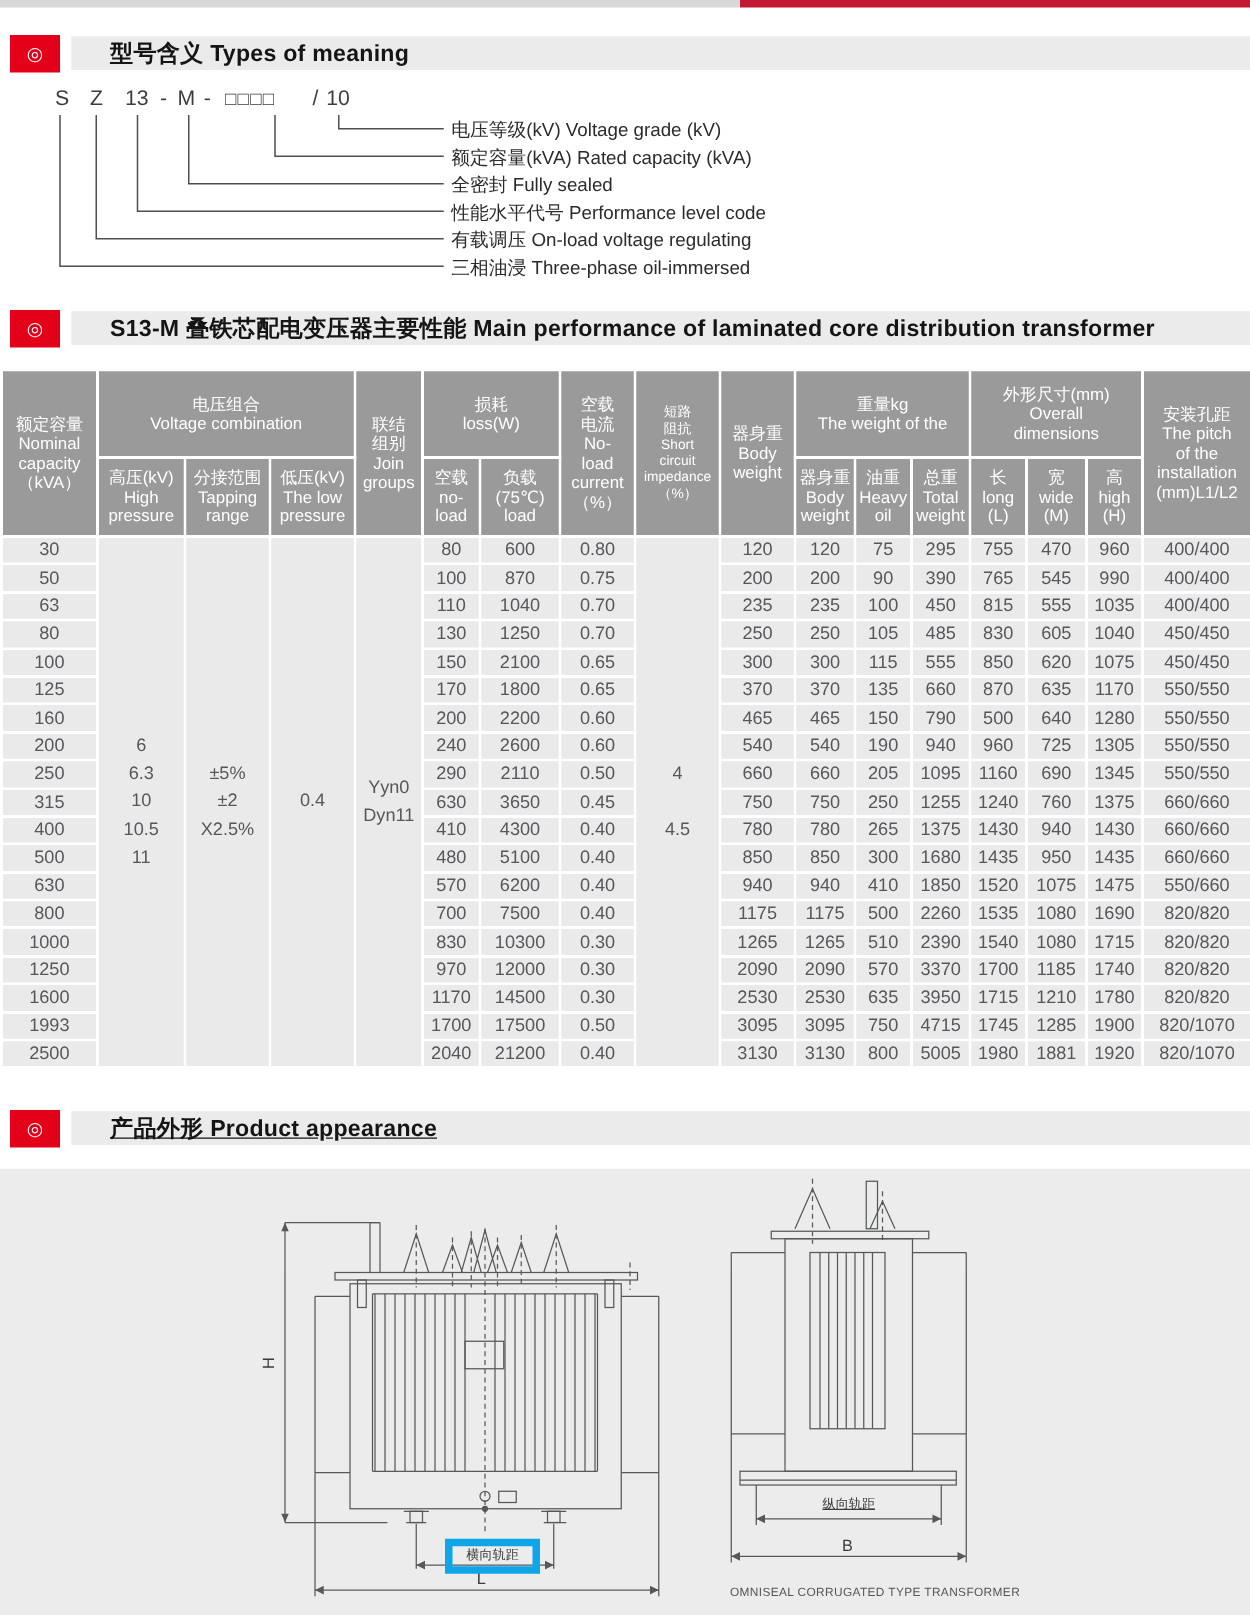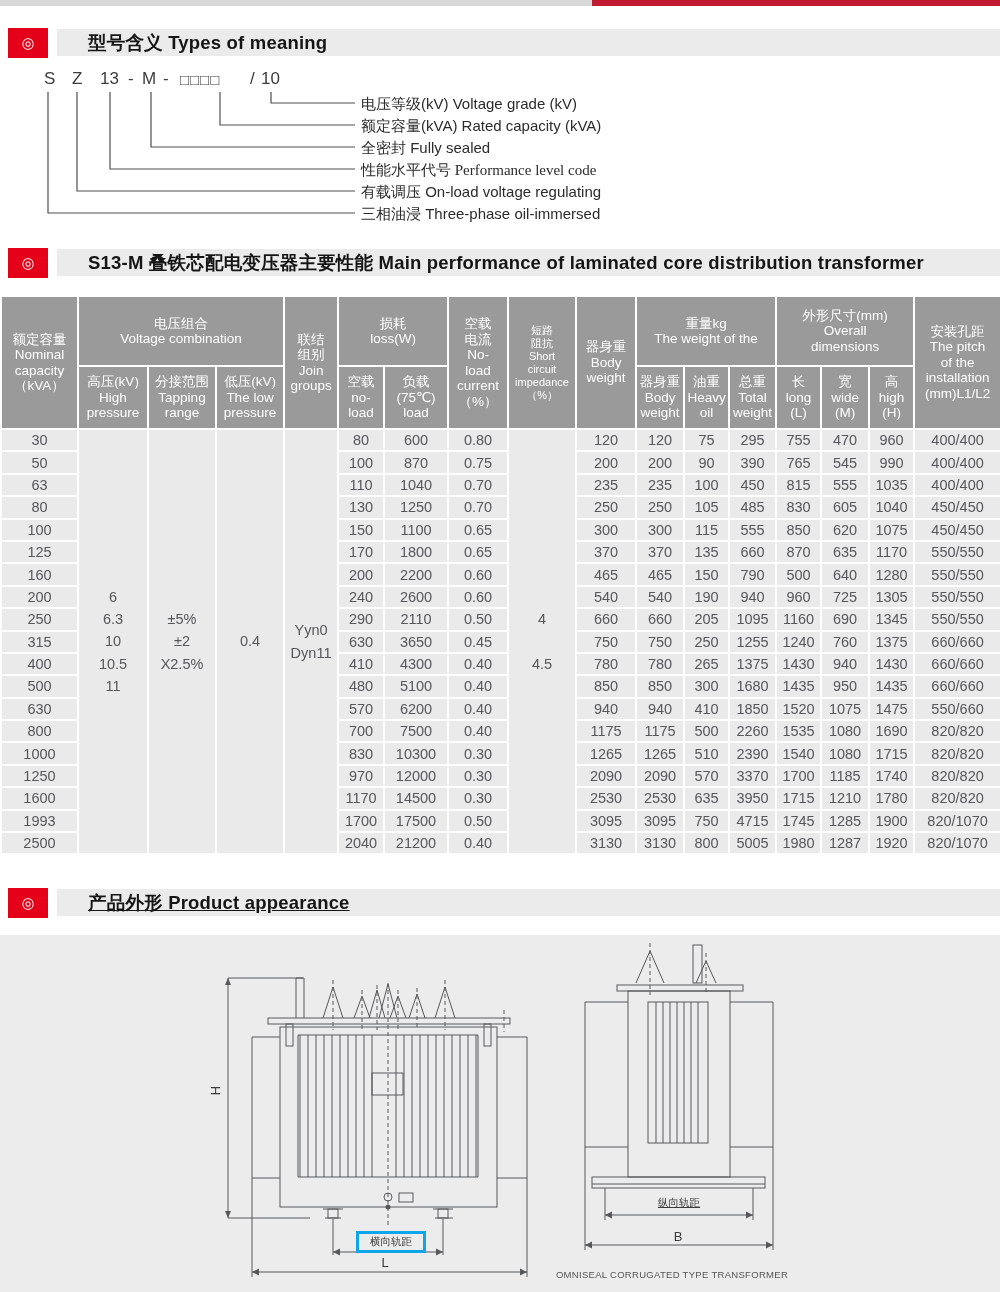--- a/index.html
+++ b/index.html
@@ -39,21 +39,21 @@
   .perf-table td.merged{line-height:22.45px;}
 
   
   .panel{left:0;top:935px;width:1000px;height:357px;background:#ececec;}
   .panel svg{position:absolute;left:0;top:0;}
   .panel svg *{fill:none;stroke:#57585a;stroke-width:1;}
   .panel svg .fill{fill:#57585a;stroke:none;}
   .panel svg .dash{stroke-dasharray:4 3;}
   .dwg-label{position:absolute;color:#3a3a3a;font-size:13px;text-align:center;}
   .gauge-label{position:absolute;font-size:10.5px;color:#3a3a3a;text-align:center;}
-  .gauge-box{border:3px solid #0ea5e9;line-height:15px;}
+  .gauge-box{border:6px solid #0ea5e9;line-height:15px;}
   .h-rot{transform:rotate(-90deg);}
   .caption-cn{position:absolute;font-size:14px;letter-spacing:2px;color:#4c1d95;text-align:center;margin-top:44px;}
   .caption-en{position:absolute;font-size:9.5px;color:#555;text-align:center;letter-spacing:0.3px;}
 </style>
 </head>
 <body>
 
 <div class="abs strip-gray"></div>
 <div class="abs strip-red"></div>
 
@@ -77,21 +77,21 @@
     <polyline points="220,4 220,37 355,37"></polyline>
     <polyline points="151,4 151,59 355,59"></polyline>
     <polyline points="110,4 110,81 355,81"></polyline>
     <polyline points="77,4 77,103 355,103"></polyline>
     <polyline points="48,4 48,125 355,125"></polyline>
   </svg>
 
   <div class="diagram-label" style="top:95px;">电压等级(kV) Voltage grade (kV)</div>
   <div class="diagram-label" style="top:117px;">额定容量(kVA) Rated capacity (kVA)</div>
   <div class="diagram-label" style="top:139px;">全密封 Fully sealed</div>
-  <div class="diagram-label" style="top:161px;font-family:Liberation Serif, serif;">性能水平代号 Performance level code</div>
+  <div class="diagram-label" style="top:161px;">性能水平代号 Performance level code</div>
   <div class="diagram-label" style="top:183px;">有载调压 On-load voltage regulating</div>
   <div class="diagram-label" style="top:205px;">三相油浸 Three-phase oil-immersed</div>
 </div>
 
 <div class="abs sec-bar" style="top:249px;"></div>
 <div class="abs sec-icon" style="top:248px;">◎</div>
 <div class="abs sec-title" style="top:249px;">S13-M 叠铁芯配电变压器主要性能 Main performance of laminated core distribution transformer</div>
 
 <table class="perf-table">
   <colgroup>
@@ -256,21 +256,21 @@
         <td>105</td>
         <td>485</td>
         <td>830</td>
         <td>605</td>
         <td>1040</td>
         <td>450/450</td>
       </tr>
       <tr>
         <td>100</td>
         <td>150</td>
-        <td>1100</td>
+        <td>2100</td>
         <td>0.65</td>
         <td>300</td>
         <td>300</td>
         <td>115</td>
         <td>555</td>
         <td>850</td>
         <td>620</td>
         <td>1075</td>
         <td>450/450</td>
       </tr>
@@ -459,21 +459,21 @@
       <tr>
         <td>2500</td>
         <td>2040</td>
         <td>21200</td>
         <td>0.40</td>
         <td>3130</td>
         <td>3130</td>
         <td>800</td>
         <td>5005</td>
         <td>1980</td>
-        <td>1287</td>
+        <td>1881</td>
         <td>1920</td>
         <td>820/1070</td>
       </tr>
     </tbody>
 </table>
 
 <div class="abs sec-bar" style="top:889px;"></div>
 <div class="abs sec-icon" style="top:888px;">◎</div>
 <div class="abs sec-title" style="top:889px;text-decoration:underline;">产品外形 Product appearance</div>
 
@@ -555,14 +555,14 @@
       <path class="dash" d="M650 8V60 M706 18V60"></path>
     </g>
   </svg>
 
   <div class="dwg-label h-rot" style="left:205px;top:148px;width:20px;">H</div>
   <div class="dwg-label" style="left:375px;top:320px;width:20px;">L</div>
   <div class="gauge-label gauge-box" style="left:356px;top:296px;width:64px;height:16px;">横向轨距</div>
   <div class="gauge-label" style="left:639px;top:261px;width:80px;text-decoration:underline;">纵向轨距</div>
   <div class="dwg-label" style="left:668px;top:294px;width:20px;">B</div>
   <div class="caption-cn" style="left:557px;top:318px;width:230px;">全密封波纹式变压器</div>
-  <div class="caption-en" style="left:527px;top:334px;width:290px;">OMNISEAL CORRUGATED TYPE TRANSFORMER</div>
+  <div class="caption-en" style="left:527px;top:334px;width:290px;padding-left:28px;">OMNISEAL CORRUGATED TYPE TRANSFORMER</div>
 </div>
 
 </body></html>

